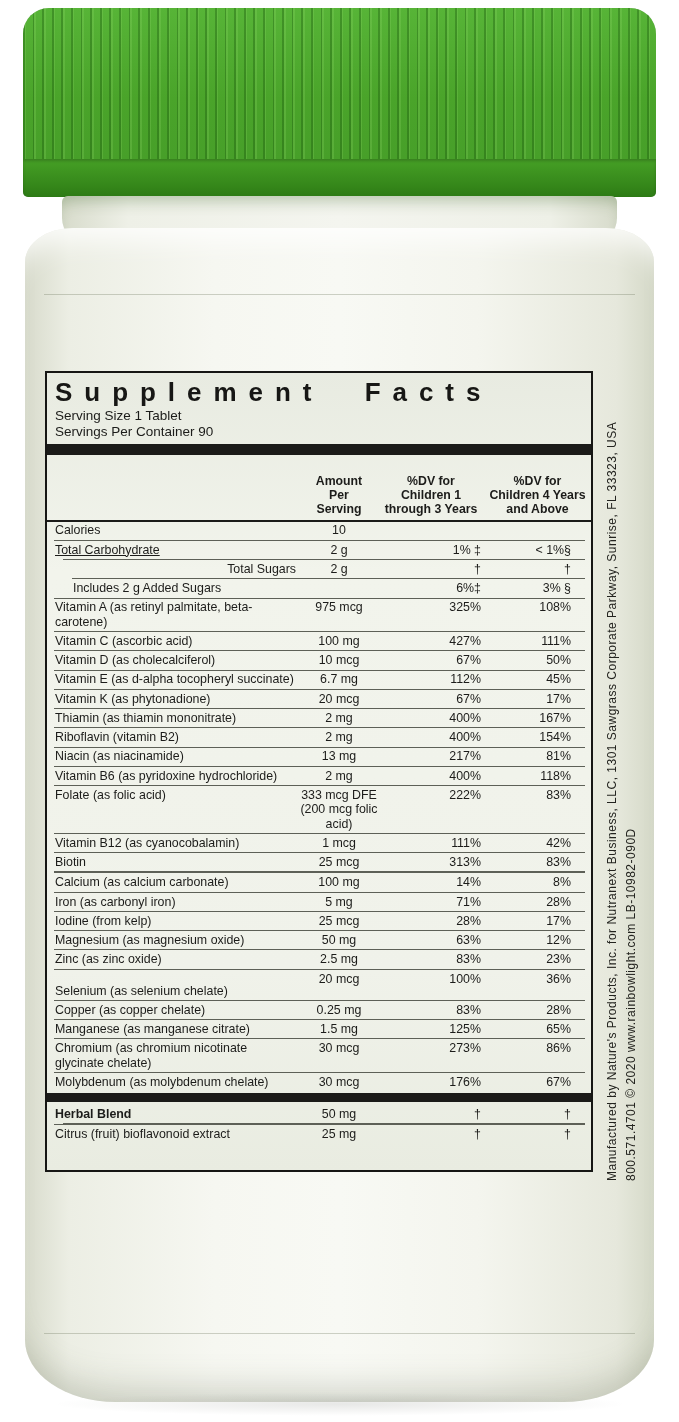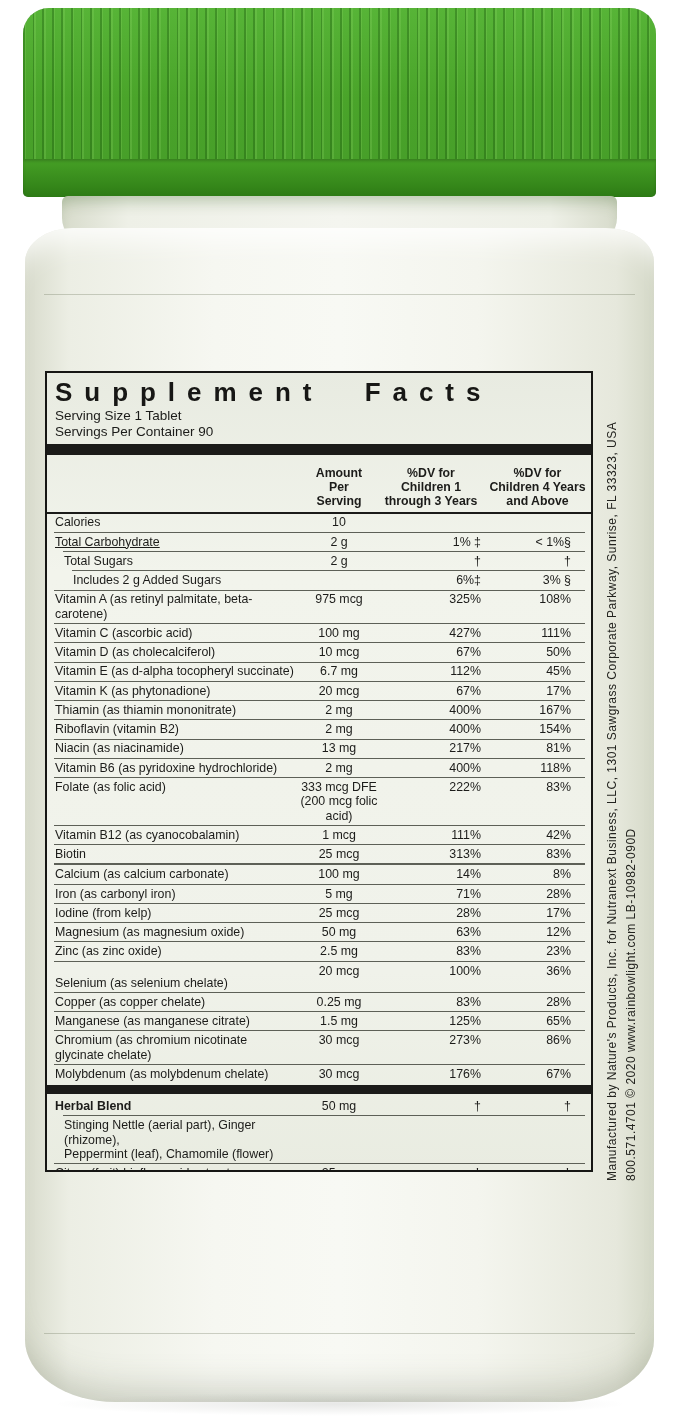--- a/index.html
+++ b/index.html
@@ -31,21 +31,21 @@
   
   .label{position:absolute;left:45px;top:371px;width:548px;height:801px;box-sizing:border-box;
        border:2px solid #161614;overflow:hidden;
        background:linear-gradient(180deg,#e8ebe1,#f2f4ec 25%,#f0f2ea 75%,#e9ece1);}
   .sf-title{padding:4px 8px 0;font-size:26px;font-weight:700;letter-spacing:.46em;word-spacing:.85em;white-space:nowrap;color:#171715;}
   .serving{padding:0 8px;font-size:13.5px;line-height:1.2;}
   .serving:first-of-type{margin-top:2px;}
   .bar{width:100%;background:#1b1b19;}
   .bar-top{height:11px;margin-top:4px;}
   .bar-mid{height:9px;margin:2px 0 3px;}
-  .cols-header{display:flex;align-items:flex-end;padding:12px 0 3px;}
+  .cols-header{display:flex;align-items:flex-end;padding:20px 0 3px;}
   .headrule{height:2px;background:#1b1b19;margin:0 0 0 0;}
   .hcell{font-weight:700;font-size:12.3px;line-height:1.12;text-align:center;white-space:pre-line;}
   .c-name{flex:1;}
   .c-amt{width:78px;flex:none;text-align:center;white-space:pre-line;}
   .c-dv1{width:106px;flex:none;text-align:right;padding-right:3px;box-sizing:border-box;white-space:pre-line;}
   .c-dv2{width:107px;flex:none;text-align:right;padding-right:20px;box-sizing:border-box;white-space:pre-line;}
   .cols-header .c-dv1,.cols-header .c-dv2{text-align:center;padding-right:0;}
   #rows{font-size:12.4px;}
   .row{display:flex;align-items:flex-start;padding:1.8px 0 2.2px;line-height:1.15;}
   .row .c-name{white-space:pre-line;padding-right:4px;box-sizing:border-box;}
@@ -98,21 +98,21 @@
   </div>
         <div class="sep" style="margin-left: 7px;"></div>
         <div class="row">
     <div class="c-name" style="padding-left: 8px; text-decoration: underline;">Total Carbohydrate</div>
     <div class="c-amt">2 g</div>
     <div class="c-dv1">1% ‡</div>
     <div class="c-dv2">&lt; 1%§</div>
   </div>
         <div class="sep" style="margin-left: 16px;"></div>
         <div class="row">
-    <div class="c-name" style="padding-left: 17px;">Total Sugars</div>
+    <div class="c-name" style="padding-left: 17px; text-align: right;">Total Sugars</div>
     <div class="c-amt">2 g</div>
     <div class="c-dv1">†</div>
     <div class="c-dv2">†</div>
   </div>
         <div class="sep" style="margin-left: 25px;"></div>
         <div class="row">
     <div class="c-name" style="padding-left: 26px;">Includes 2 g Added Sugars</div>
     <div class="c-amt"></div>
     <div class="c-dv1">6%‡</div>
     <div class="c-dv2">3% §</div>
@@ -275,27 +275,20 @@
     <div class="c-dv2">67%</div>
   </div>
         <div class="bar bar-mid"></div>
         <div class="row">
     <div class="c-name bold" style="padding-left: 8px;">Herbal Blend</div>
     <div class="c-amt">50 mg</div>
     <div class="c-dv1">†</div>
     <div class="c-dv2">†</div>
   </div>
         <div class="sep" style="margin-left: 16px;"></div>
-        <div class="row">
-    <div class="c-name" style="padding-left: 17px;">Stinging Nettle (aerial part), Ginger (rhizome),
-Peppermint (leaf), Chamomile (flower)</div>
-    <div class="c-amt"></div>
-    <div class="c-dv1"></div>
-    <div class="c-dv2"></div>
-  </div>
         <div class="sep" style="margin-left: 7px;"></div>
         <div class="row">
     <div class="c-name" style="padding-left: 8px;">Citrus (fruit) bioflavonoid extract</div>
     <div class="c-amt">25 mg</div>
     <div class="c-dv1">†</div>
     <div class="c-dv2">†</div>
   </div>
       </div>
   </div>
 

